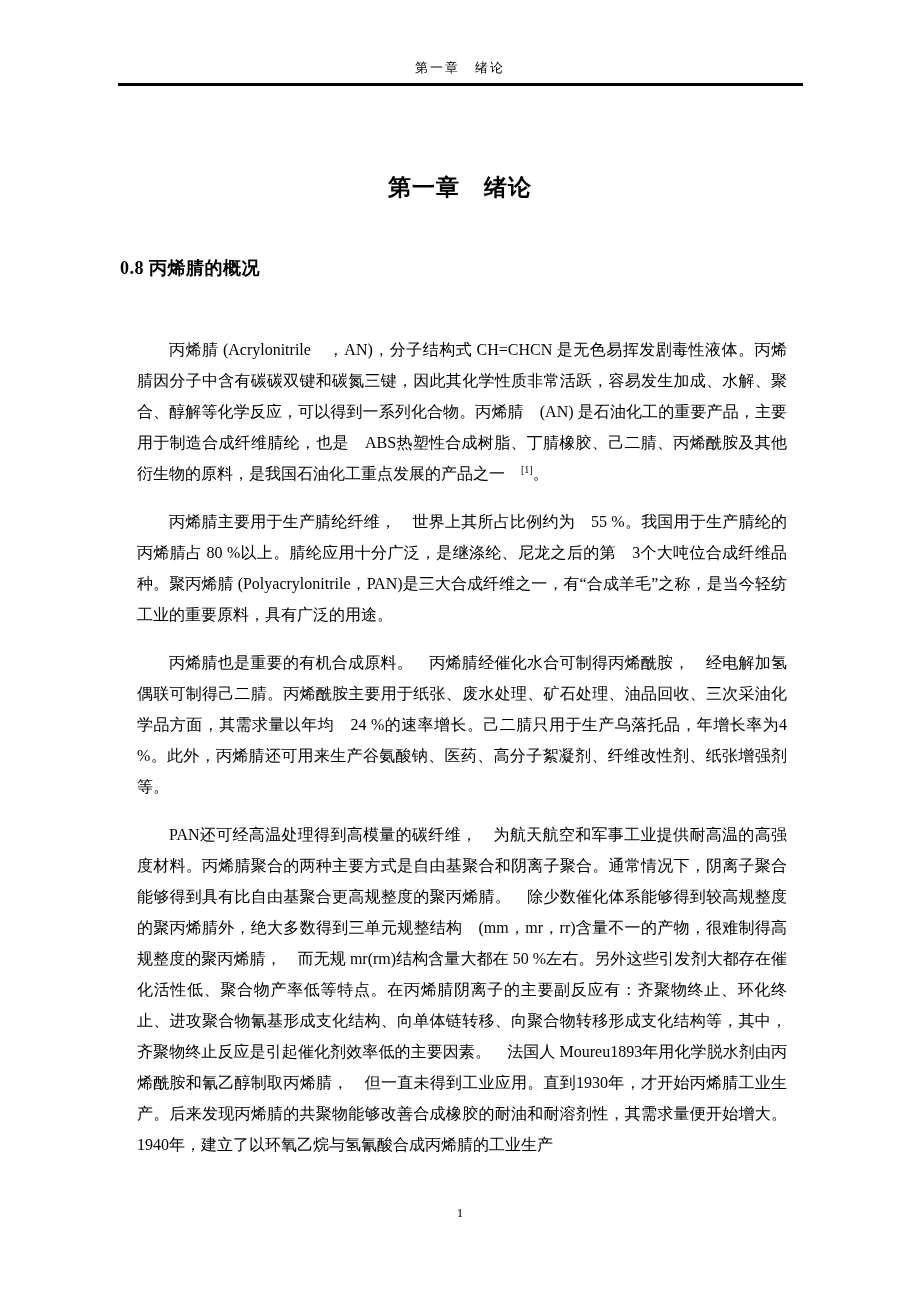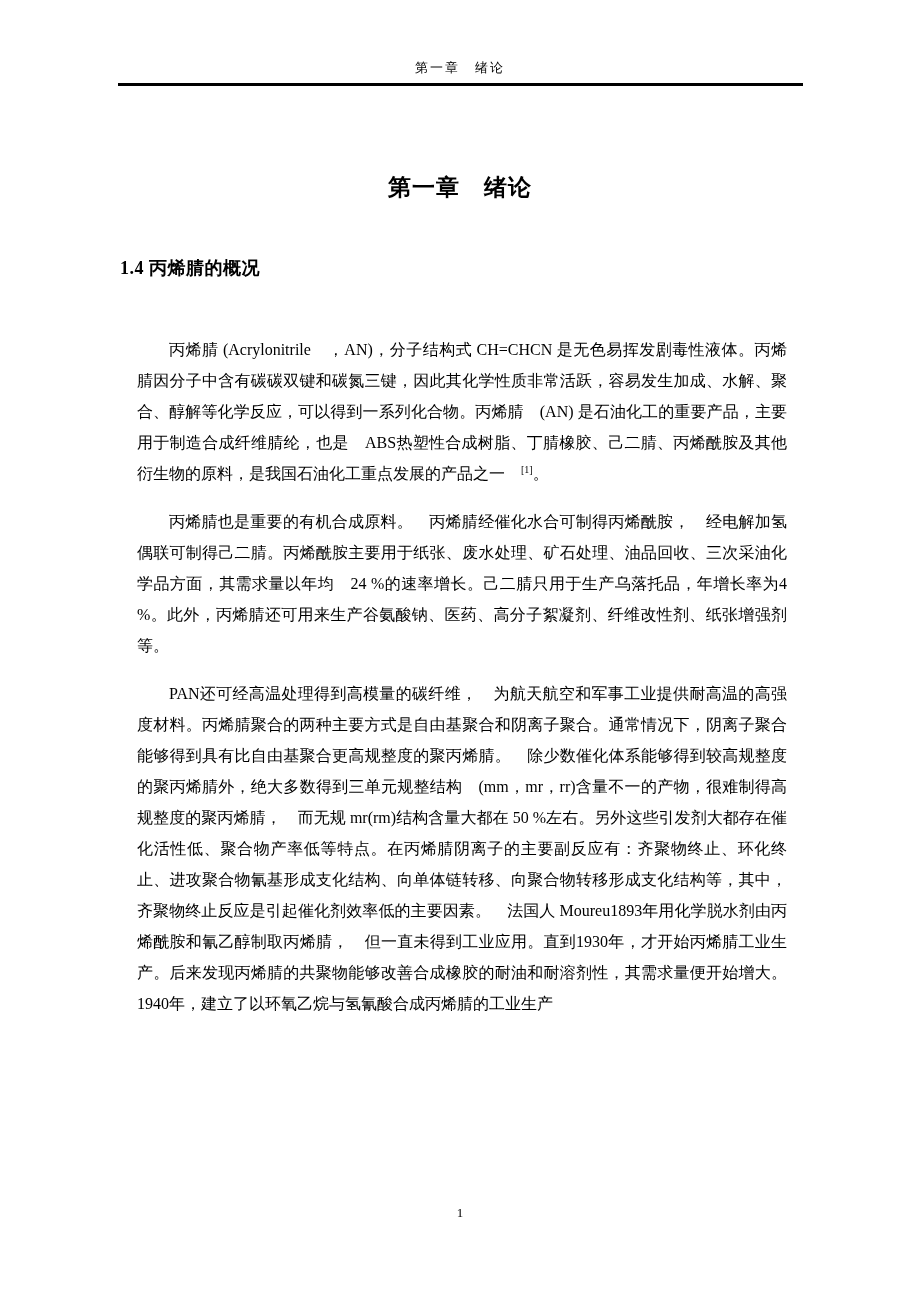--- a/index.html
+++ b/index.html
@@ -82,26 +82,27 @@
 <body>
 
 <div class="page">
 
   <div class="running-header">第一章　绪论</div>
 
   <div class="header-rule"></div>
 
   <div class="chapter-title">第一章　绪论</div>
 
-  <div class="section-heading">1.4  丙烯腈的概况</div>
+  <div class="section-heading">0.8  丙烯腈的概况</div>
 
   <div class="body-text">
 
     <p><span>丙烯腈 (Acrylonitrile　，AN)，分子结构式 CH=CHCN 是无色易挥发剧毒性液体。丙烯腈因分子中含有碳碳双键和碳氮三键，因此其化学性质非常活跃，容易发生加成、水解、聚合、醇解等化学反应，可以得到一系列化合物。丙烯腈　(AN) 是石油化工的重要产品，主要用于制造合成纤维腈纶，也是　ABS热塑性合成树脂、丁腈橡胶、己二腈、丙烯酰胺及其他衍生物的原料，是我国石油化工重点发展的产品之一　</span><sup>[1]</sup><span>。</span></p>
 
+    <p>丙烯腈主要用于生产腈纶纤维，　世界上其所占比例约为　55 %。我国用于生产腈纶的丙烯腈占 80 %以上。腈纶应用十分广泛，是继涤纶、尼龙之后的第　3个大吨位合成纤维品种。聚丙烯腈 (Polyacrylonitrile，PAN)是三大合成纤维之一，有“合成羊毛”之称，是当今轻纺工业的重要原料，具有广泛的用途。</p>
 
 
     <p>丙烯腈也是重要的有机合成原料。　丙烯腈经催化水合可制得丙烯酰胺，　经电解加氢偶联可制得己二腈。丙烯酰胺主要用于纸张、废水处理、矿石处理、油品回收、三次采油化学品方面，其需求量以年均　24 %的速率增长。己二腈只用于生产乌落托品，年增长率为4 %。此外，丙烯腈还可用来生产谷氨酸钠、医药、高分子絮凝剂、纤维改性剂、纸张增强剂等。</p>
 
     <p>PAN还可经高温处理得到高模量的碳纤维，　为航天航空和军事工业提供耐高温的高强度材料。丙烯腈聚合的两种主要方式是自由基聚合和阴离子聚合。通常情况下，阴离子聚合能够得到具有比自由基聚合更高规整度的聚丙烯腈。　除少数催化体系能够得到较高规整度的聚丙烯腈外，绝大多数得到三单元规整结构　(mm，mr，rr)含量不一的产物，很难制得高规整度的聚丙烯腈，　而无规 mr(rm)结构含量大都在 50 %左右。另外这些引发剂大都存在催化活性低、聚合物产率低等特点。在丙烯腈阴离子的主要副反应有：齐聚物终止、环化终止、进攻聚合物氰基形成支化结构、向单体链转移、向聚合物转移形成支化结构等，其中，齐聚物终止反应是引起催化剂效率低的主要因素。　法国人 Moureu1893年用化学脱水剂由丙烯酰胺和氰乙醇制取丙烯腈，　但一直未得到工业应用。直到1930年，才开始丙烯腈工业生产。后来发现丙烯腈的共聚物能够改善合成橡胶的耐油和耐溶剂性，其需求量便开始增大。　1940年，建立了以环氧乙烷与氢氰酸合成丙烯腈的工业生产</p>
 
   </div>
 
   <div class="page-number">1</div>
 

